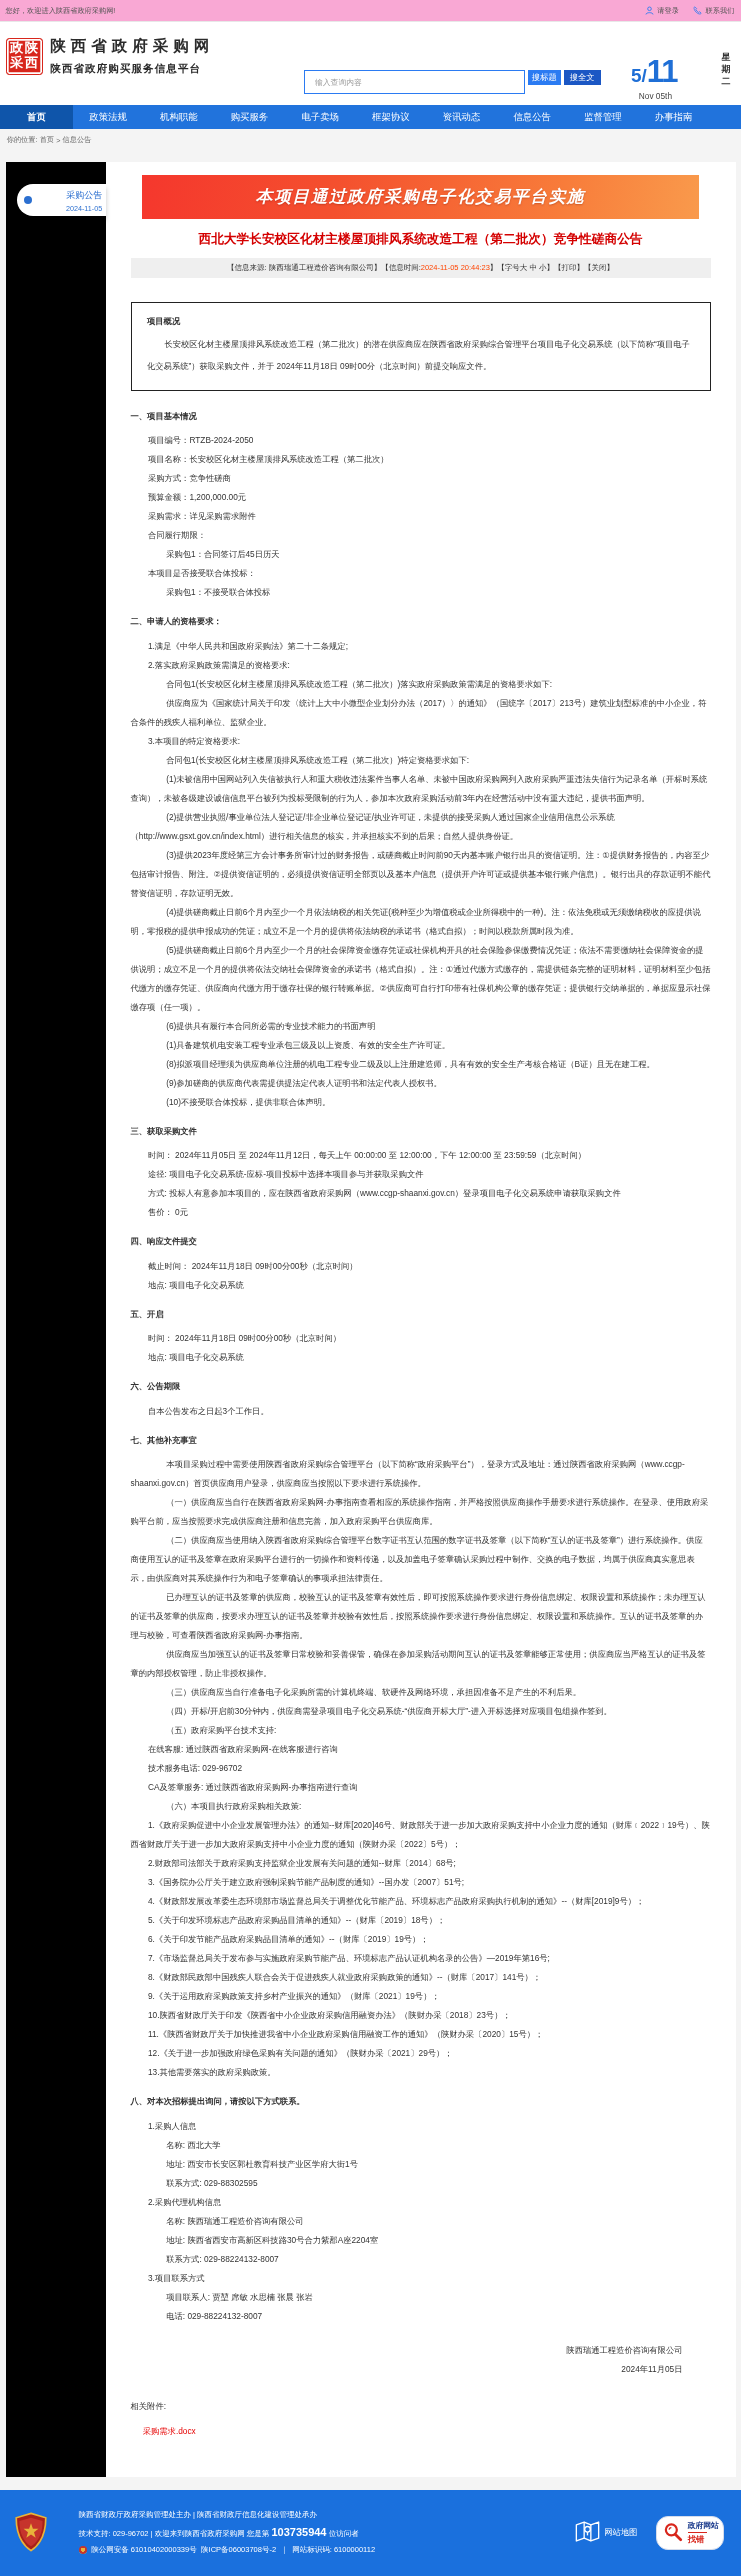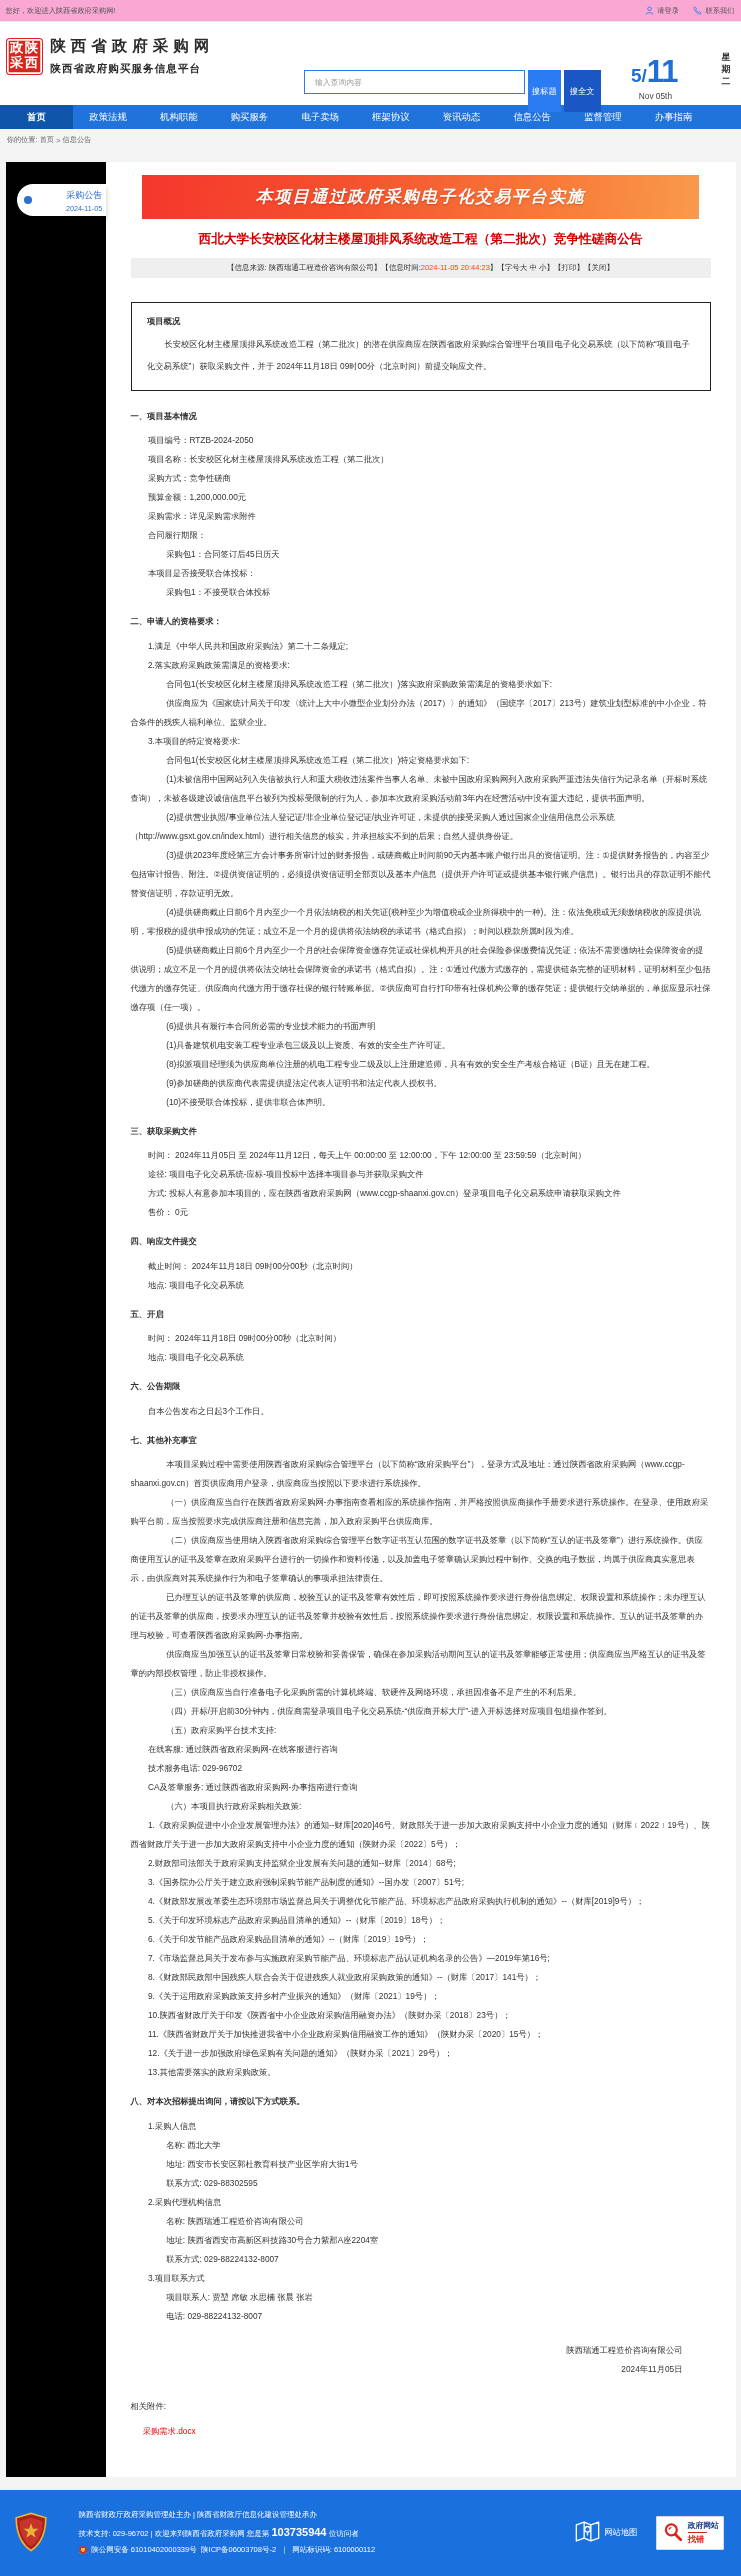--- a/index.html
+++ b/index.html
@@ -16,21 +16,21 @@
   .header { height:83px; background:#fff; position:relative; }
   .logo-wrap { position:absolute; left:5.5px; top:14.4px; display:flex; align-items:center; }
   .seal { width:37px; height:37px; background:#d8261c; border:1.1px solid #d8261c; border-radius:3.3px; box-shadow:inset 0 0 0 1.7px #fff; display:grid; grid-template-columns:1fr 1fr; padding:2.8px; }
   .seal span { color:#fff; font-weight:bold; font-size:13.3px; line-height:14.4px; text-align:center; }
   .titles { margin-left:7.8px; }
   .site-title { font-size:15.5px; font-weight:bold; color:#2b2b2b; letter-spacing:5px; }
   .site-sub { font-size:10.5px; font-weight:bold; color:#2b2b2b; letter-spacing:1.1px; margin-top:4.4px; }
   .search { position:absolute; left:304px; top:48px; display:flex; }
   .search input { width:221px; height:24.4px; border:1.1px solid #2b7bf2; padding:0 10px; font-size:7.8px; color:#333; outline:none; font-family:inherit; }
   .search input::placeholder { color:#999; }
-  .search button { height:42px; border:none; color:#fff; font-size:8.3px; cursor:pointer; font-family:inherit; }
+  .search button { height:15px; border:none; color:#fff; font-size:8.3px; cursor:pointer; font-family:inherit; }
   .btn-title { width:33px; background:#2b7bf2; margin-left:2.8px; }
   .btn-full { width:37px; background:#1b57c4; margin-left:2.8px; }
   .datebox { position:absolute; right:10px; top:29px; width:100px; }
   .date-nums { position:absolute; left:0; top:3.3px; color:#1f6fd6; }
   .d-month { font-size:19px; font-weight:bold; }
   .d-day { font-size:31px; font-weight:bold; letter-spacing:-1.1px; }
   .weekday { position:absolute; right:0; top:0; width:10px; font-size:9px; font-weight:bold; color:#333; line-height:12.2px; word-break:break-all; text-align:center; }
   .date-en { position:absolute; left:7.8px; top:40px; font-size:8.3px; color:#444; }
 
   
@@ -73,21 +73,21 @@
 
   
   .footer { height:86px; background:#1a70dd; display:flex; align-items:center; padding:0 16.6px 0 14px; color:#fff; }
   .emblem { flex-shrink:0; }
   .footer-mid { margin-left:30.5px; display:flex; flex-direction:column; gap:6.1px; font-size:7.5px; }
   .visitors { font-size:11px; font-weight:bold; margin:0 2.2px; }
   .beian-line { display:flex; align-items:center; gap:4.4px; }
   .ga-icon { width:8.3px; height:8.3px; border-radius:50%; background:radial-gradient(circle at 50% 45%, #e8b33a 0 35%, #c6342c 36% 70%, #e8b33a 71%); display:inline-block; }
   .footer-right { margin-left:auto; display:flex; align-items:center; gap:19px; }
   .sitemap { display:flex; align-items:center; gap:2px; font-size:8.3px; color:#fff; }
-  .err-badge { width:68px; height:34px; background:#fff; border-radius:1px; border:0.6px solid #d4dcec; display:flex; align-items:center; padding:0 4.4px; gap:3.9px; cursor:pointer; }
+  .err-badge { width:68px; height:34px; background:#fff; border-radius:12px; border:0.6px solid #d4dcec; display:flex; align-items:center; padding:0 4.4px; gap:3.9px; cursor:pointer; }
   .err-text { display:flex; flex-direction:column; line-height:1.3; }
   .err-top { color:#1a3a8c; font-weight:bold; font-size:7.8px; }
   .err-bottom { color:#d8261c; font-weight:bold; font-size:8.3px; border-top:1.1px solid #d8261c; margin-top:1.1px; padding-top:0.6px; width:19px; }
 </style>
 </head>
 <body>
 
 <div>
 
   <div class="topbar">

